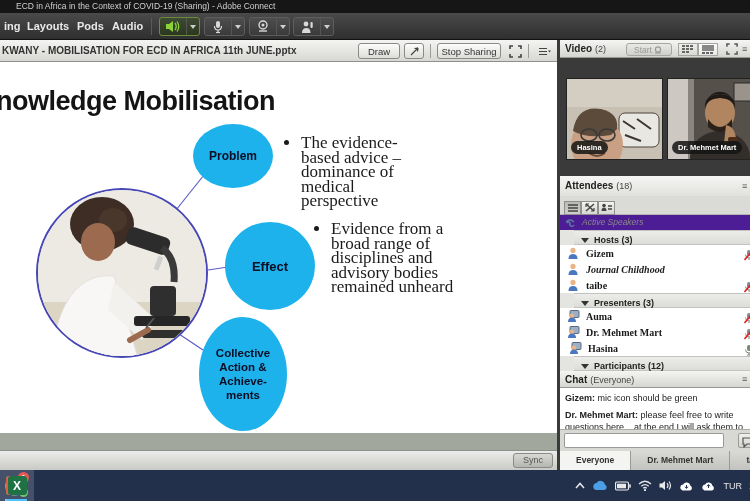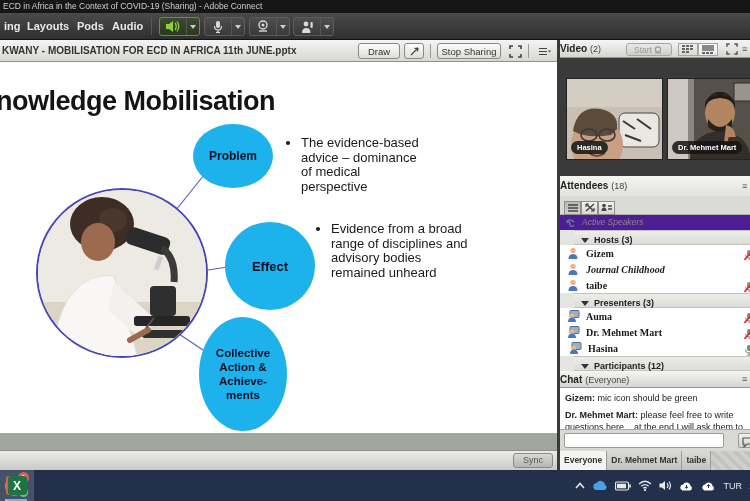--- a/index.html
+++ b/index.html
@@ -3,21 +3,21 @@
 <meta charset="utf-8">
 <style>
   * { margin:0; padding:0; box-sizing:border-box; }
   html,body { width:750px; height:501px; overflow:hidden; }
   body { font-family:"Liberation Sans", sans-serif; background:#fff; position:relative; }
   .abs { position:absolute; }
   .screen { position:relative; width:750px; height:501px; overflow:hidden; background:#fff; }
 
   
   .titlebar { left:0; top:0; width:750px; height:13px; background:#161616; color:#cfcfcf;
-              font-size:8.5px; line-height:13px; padding-left:3px; white-space:nowrap; }
+              font-size:8.5px; line-height:13px; padding-left:16px; white-space:nowrap; }
   .menubar { left:0; top:13px; width:750px; height:27px;
              background:linear-gradient(#4a4a4a,#2f2f2f); border-bottom:1px solid #111; }
   .menu-item { position:absolute; top:0; height:27px; line-height:27px; color:#e9e9e9;
                font-size:11px; font-weight:bold; }
   .av-btn { position:absolute; top:4px; height:19px; display:flex; align-items:center;
             background:linear-gradient(#4e4e4e,#3a3a3a); border:1px solid #5d5d5d; border-radius:3px; }
   .av-main { width:26px; height:17px; display:flex; align-items:center; justify-content:center; }
   .av-drop { width:13px; height:17px; border-left:1px solid #565656; display:flex; align-items:center; justify-content:center; }
   .caret { width:0; height:0; border-left:3px solid transparent; border-right:3px solid transparent; border-top:4px solid #cfcfcf; }
   .vdiv-dark { position:absolute; top:5px; width:1px; height:17px; background:#5a5a5a; }
@@ -34,37 +34,37 @@
 
   
   .slide { left:0; top:62px; width:557px; height:371px; background:#fff; overflow:hidden;padding-left:23px; }
   .slide-title { position:absolute; left:-4px; top:24px; font-size:27px; font-weight:bold;
                  color:#141414; letter-spacing:-0.5px; white-space:nowrap; }
   .bubble { position:absolute; border-radius:50%; display:flex; align-items:center;
             justify-content:center; text-align:center; color:#0c0c22; font-weight:bold; }
   .photo-circle { position:absolute; left:36px; top:126px; width:172px; height:170px;
                   border:2px solid #4747b8; border-radius:50%; overflow:hidden; background:#ece8e2; }
   ul.bullets { list-style:disc; margin:0; padding-left:13px; color:#1a1a1a; }
-  ul.bullets li { font-size:13px; line-height:14.5px; margin-bottom:1px; }
+  ul.bullets li { font-size:17px; line-height:14.5px; margin-bottom:1px;font-family:Liberation Serif, serif; }
   .pre-line { white-space:pre-line; }
 
   .pod-grey { left:0; top:433px; width:557px; height:17px; background:#a2a79d; }
   .pod-bottombar { left:0; top:450px; width:557px; height:20px;
                    background:linear-gradient(#ececea,#c9c9c5); border-top:1px solid #8e8e8a; }
   .sync-btn { position:absolute; right:4px; top:2px; width:40px; height:15px;
               background:linear-gradient(#d8d8d4,#b5b5b1); border:1px solid #8a8a86;
               border-radius:3px; font-size:9px; color:#555; text-align:center; line-height:13px; }
   .divider-v { left:557px; top:40px; width:3px; height:430px; background:#3a3a3a; }
 
   
   .sidebar { left:560px; top:40px; width:190px; height:430px; background:#e4e4e0; }
   .pod-header { position:absolute; left:0; width:190px; height:18px;
                 background:linear-gradient(#f5f5f3,#d5d5d1); border-bottom:1px solid #979793;
                 font-size:10px; color:#222; line-height:18px; }
-  .pod-header b { }
+  .pod-header b { padding-left:5px; }
   .pod-header .count { font-size:9px; color:#444; padding-left:3px; }
   .mini-menu { position:absolute; right:-4px; top:5px; width:12px; height:9px; color:#555; font-size:9px; line-height:9px; }
 
   .video-content { position:absolute; left:0; top:18px; width:190px; height:118px; background:#3a3a3a; }
   .vthumb { position:absolute; top:20px; width:97px; height:82px; overflow:hidden; border:1px solid #222; }
   .vbadge { position:absolute; left:4px; bottom:5px; background:rgba(20,20,20,.85); color:#fff;
             font-size:7.5px; font-weight:bold; padding:2px 6px; border-radius:7px; white-space:nowrap; }
   .start-btn { position:absolute; left:66px; top:3px; width:46px; height:13px;
                background:linear-gradient(#e9e9e7,#cfcfcb); border:1px solid #a5a5a1; border-radius:3px;
                font-size:8.5px; color:#999; display:flex; align-items:center; justify-content:center; gap:2px; }
@@ -87,21 +87,21 @@
   .chat-msgs { position:absolute; left:0; width:190px; background:#fff; font-size:9px; color:#222;
                line-height:12px; padding:4px 5px; }
   .chat-msgs .m { margin-bottom:5px; }
   .chat-inputrow { position:absolute; left:0; width:190px; height:22px; background:#d8d8d4; border-top:1px solid #aaa; }
   .chat-input { position:absolute; left:4px; top:3px; width:160px; height:15px; background:#fff;
                 border:1px solid #9a9a96; border-radius:2px; font-size:9px; padding:0 3px; }
   .bubble-btn { position:absolute; right:-6px; top:3px; width:18px; height:15px;
                 background:linear-gradient(#f0f0ee,#d2d2ce); border:1px solid #9a9a96; border-radius:2px; }
   .chat-tabs { position:absolute; left:0; width:190px; height:19px; background:#c6c6c2; display:flex; }
   .chat-tab { height:19px; line-height:18px; font-size:8.5px; font-weight:bold; color:#333;
-              padding:0 4px; border-right:1px solid #9a9a96; background:linear-gradient(#d9d9d5,#c2c2be); white-space:nowrap; }
+              padding:0 16px; border-right:1px solid #9a9a96; background:linear-gradient(#d9d9d5,#c2c2be); white-space:nowrap; }
   .chat-tab.active { background:#f4f4f2; }
   .tab-filler { flex:1; background:repeating-linear-gradient(45deg,#cfcfcb 0 4px,#c2c2be 4px 8px); }
 
   
   .taskbar { left:0; top:470px; width:750px; height:31px; background:#22304c; }
   .tb-slot { position:absolute; top:0; width:30px; height:31px; display:flex; align-items:center; justify-content:center; }
   .tb-slot.active-app { background:rgba(255,255,255,.16); }
   .underline { position:absolute; bottom:0; left:5px; width:20px; height:2px; background:#76b9ed; }
   .sq-icon { width:19px; height:19px; border-radius:4px; color:#fff; font-weight:bold; font-size:12px;
              display:flex; align-items:center; justify-content:center; }

